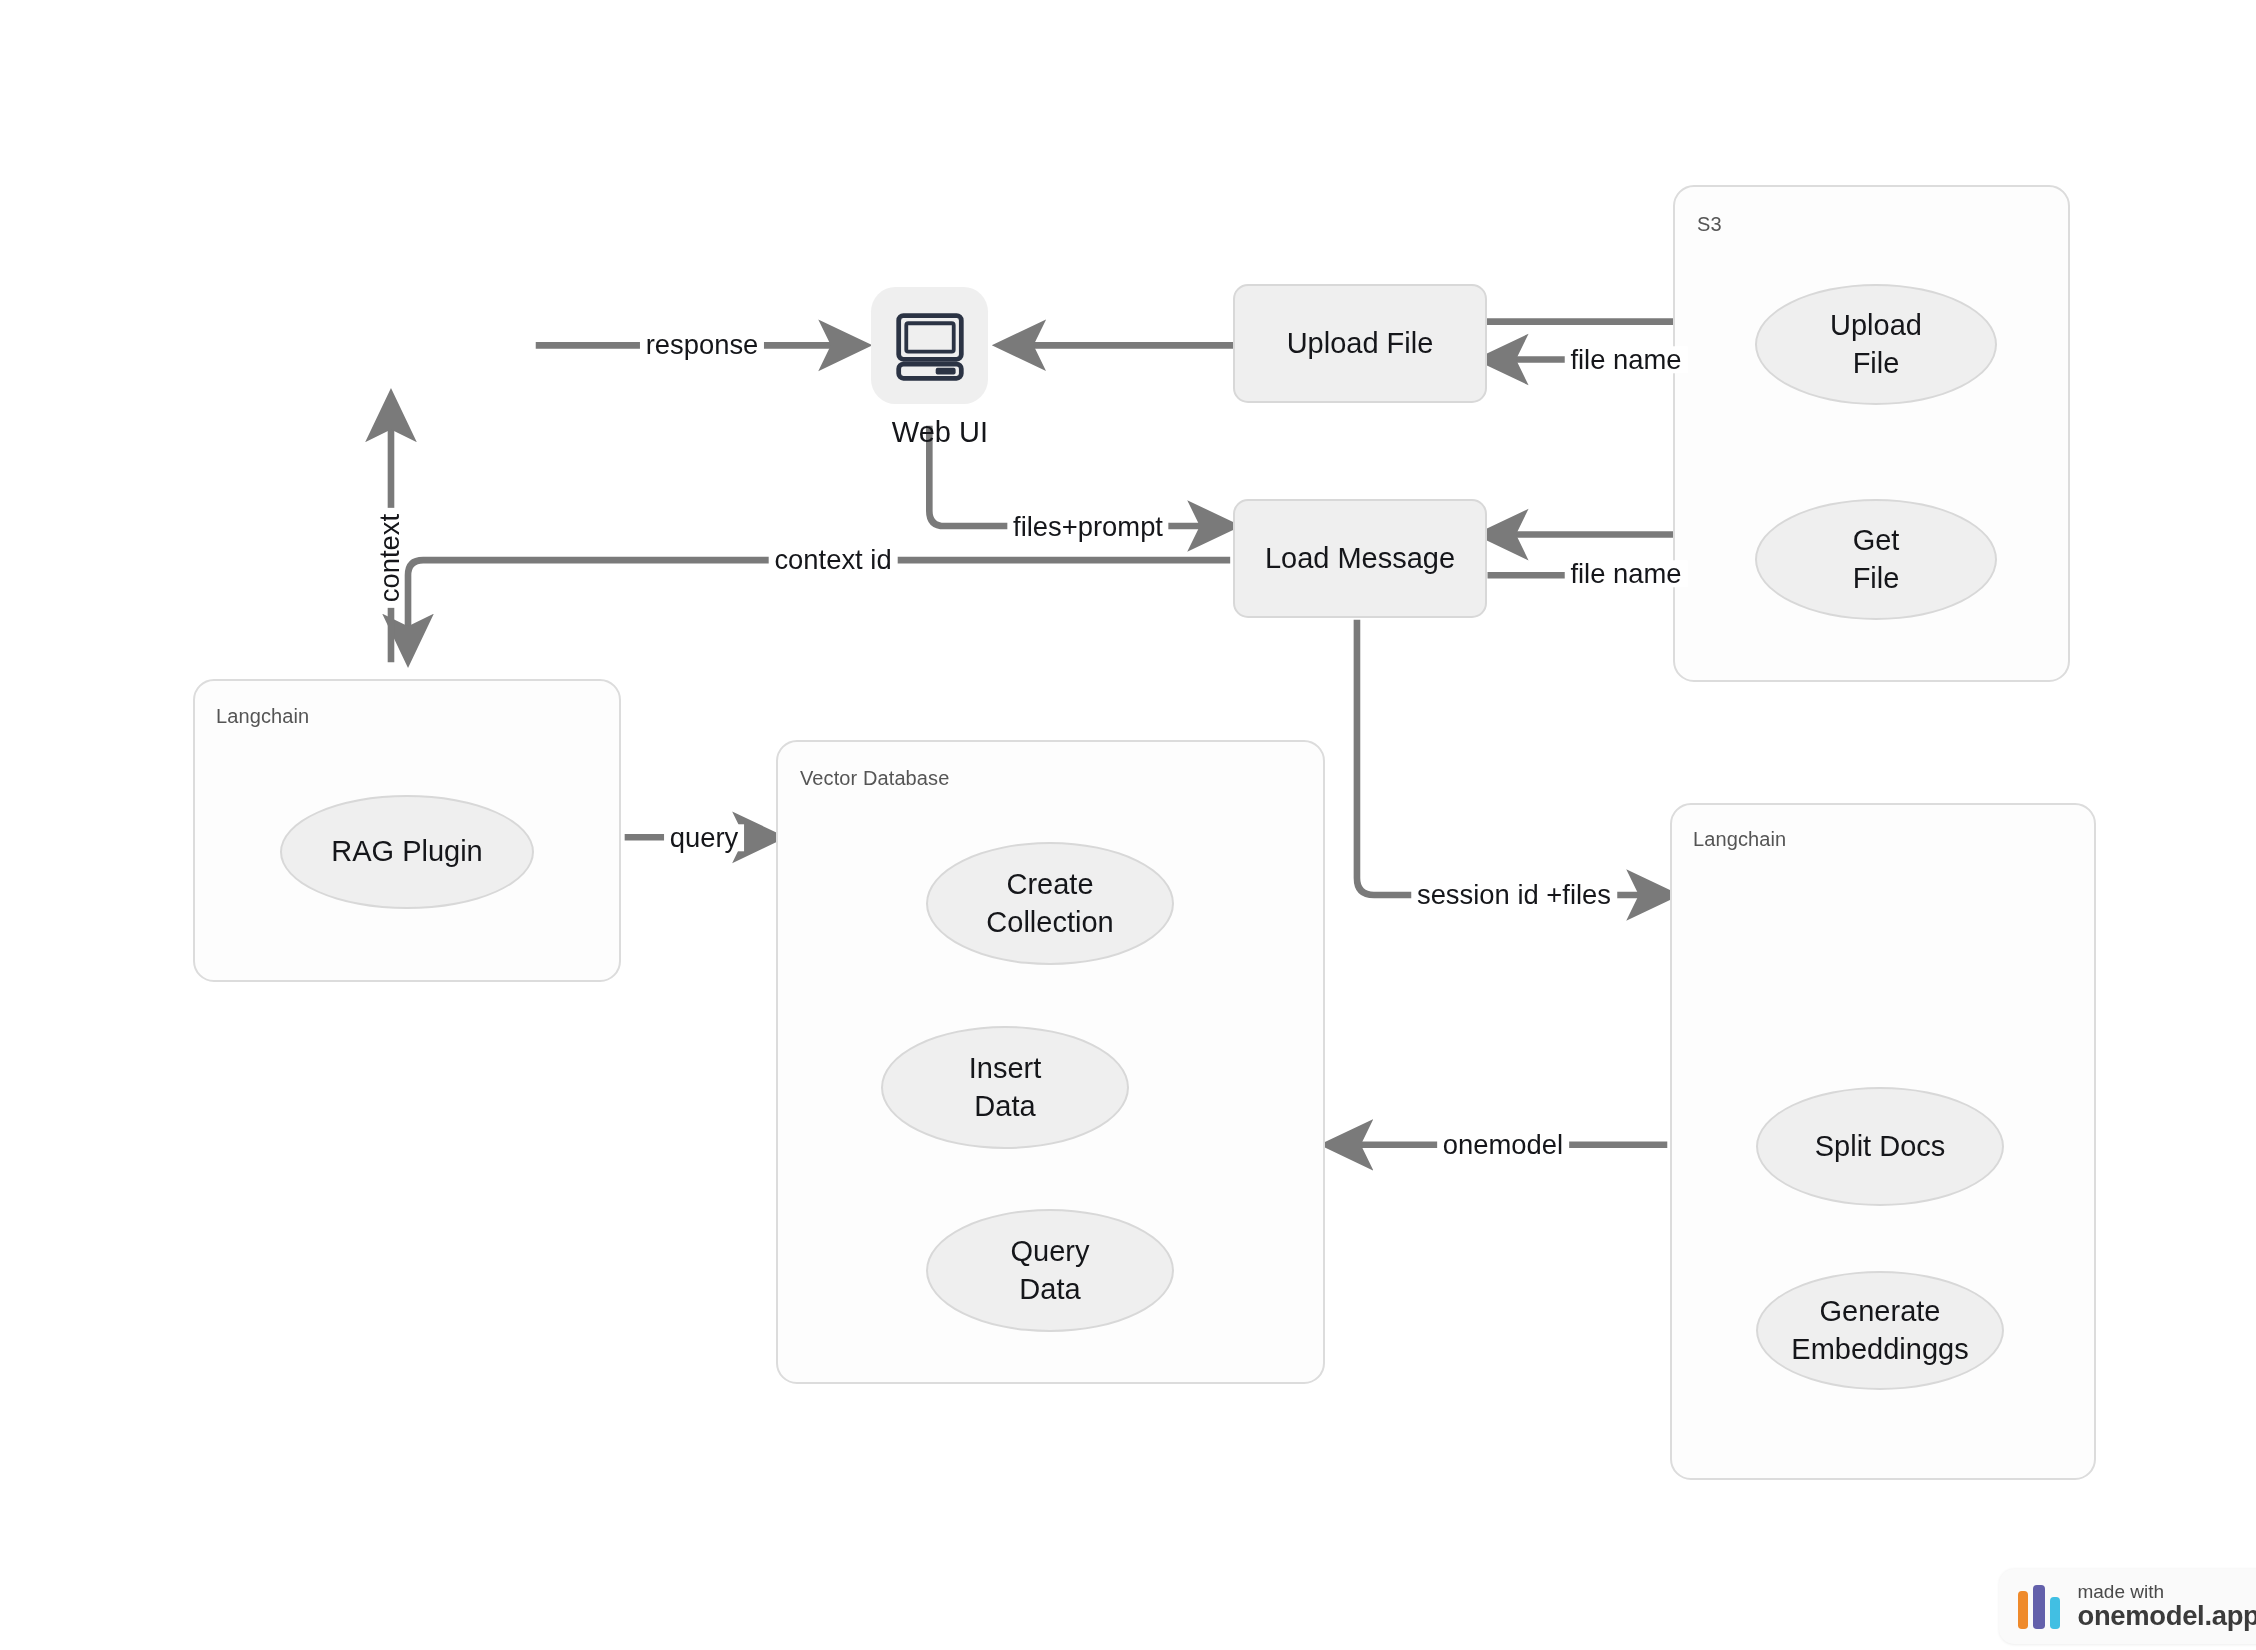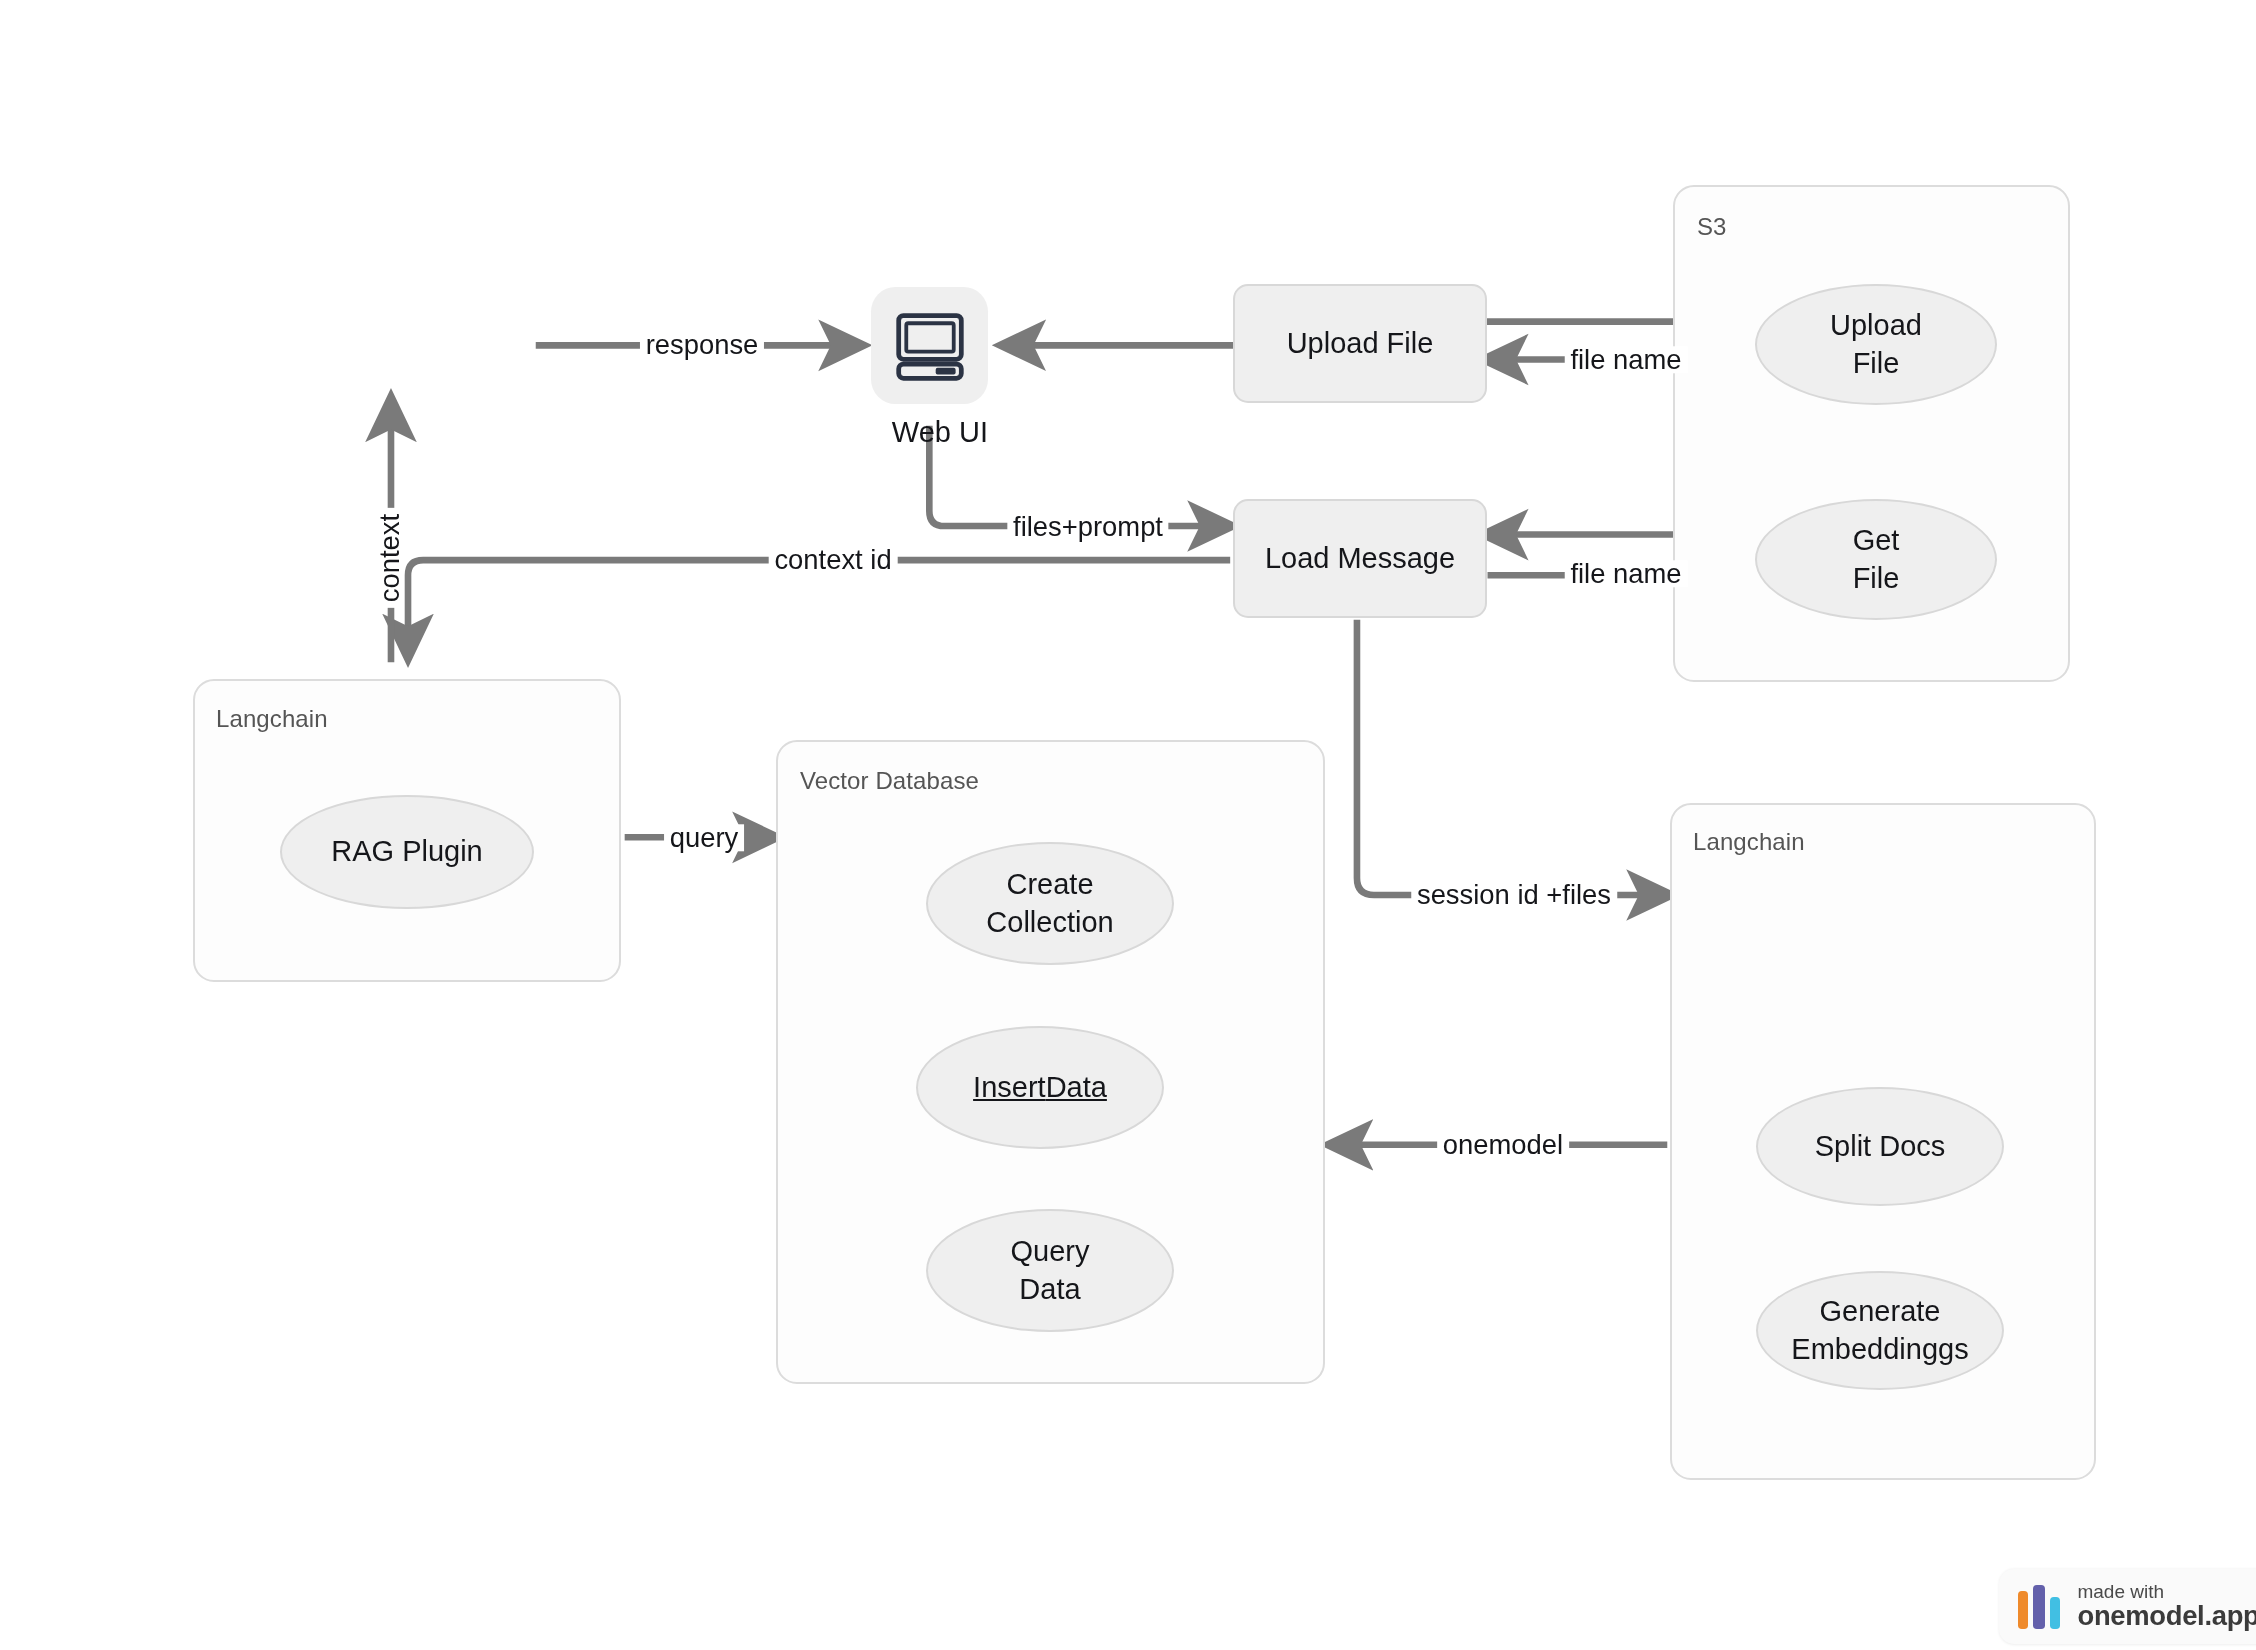--- a/index.html
+++ b/index.html
@@ -28,21 +28,21 @@
   
   .group {
     position: absolute;
     background: #fdfdfd;
     border: 2.4px solid #dcdcdc;
     border-radius: 21px;
     box-sizing: border-box;
   }
   .group-label {
     position: absolute;
-    font-size: 24px;
+    font-size: 20px;
     color: #555555;
     letter-spacing: 0.1px;
     white-space: nowrap;
   }
   
   .node-rect {
     position: absolute;
     background: #efefef;
     border: 2.4px solid #d8d8d8;
     border-radius: 15px;
@@ -206,21 +206,21 @@
     <span>File</span>
   </div>
 
   <div class="node-ellipse" style="left:280px; top:795px; width:254px; height:114px;">RAG Plugin</div>
 
   <div class="node-ellipse" style="left:926px; top:842px; width:248px; height:123px; flex-direction:column;">
     <span>Create</span>
     <span>Collection</span>
   </div>
 
-  <div class="node-ellipse" style="left:916px; top:1026px; width:248px; height:123px; flex-direction:row;text-decoration:underline;">
+  <div class="node-ellipse" style="left:881px; top:1026px; width:248px; height:123px; flex-direction:column;">
     <span>Insert</span>
     <span>Data</span>
   </div>
 
   <div class="node-ellipse" style="left:926px; top:1209px; width:248px; height:123px; flex-direction:column;">
     <span>Query</span>
     <span>Data</span>
   </div>
 
 

